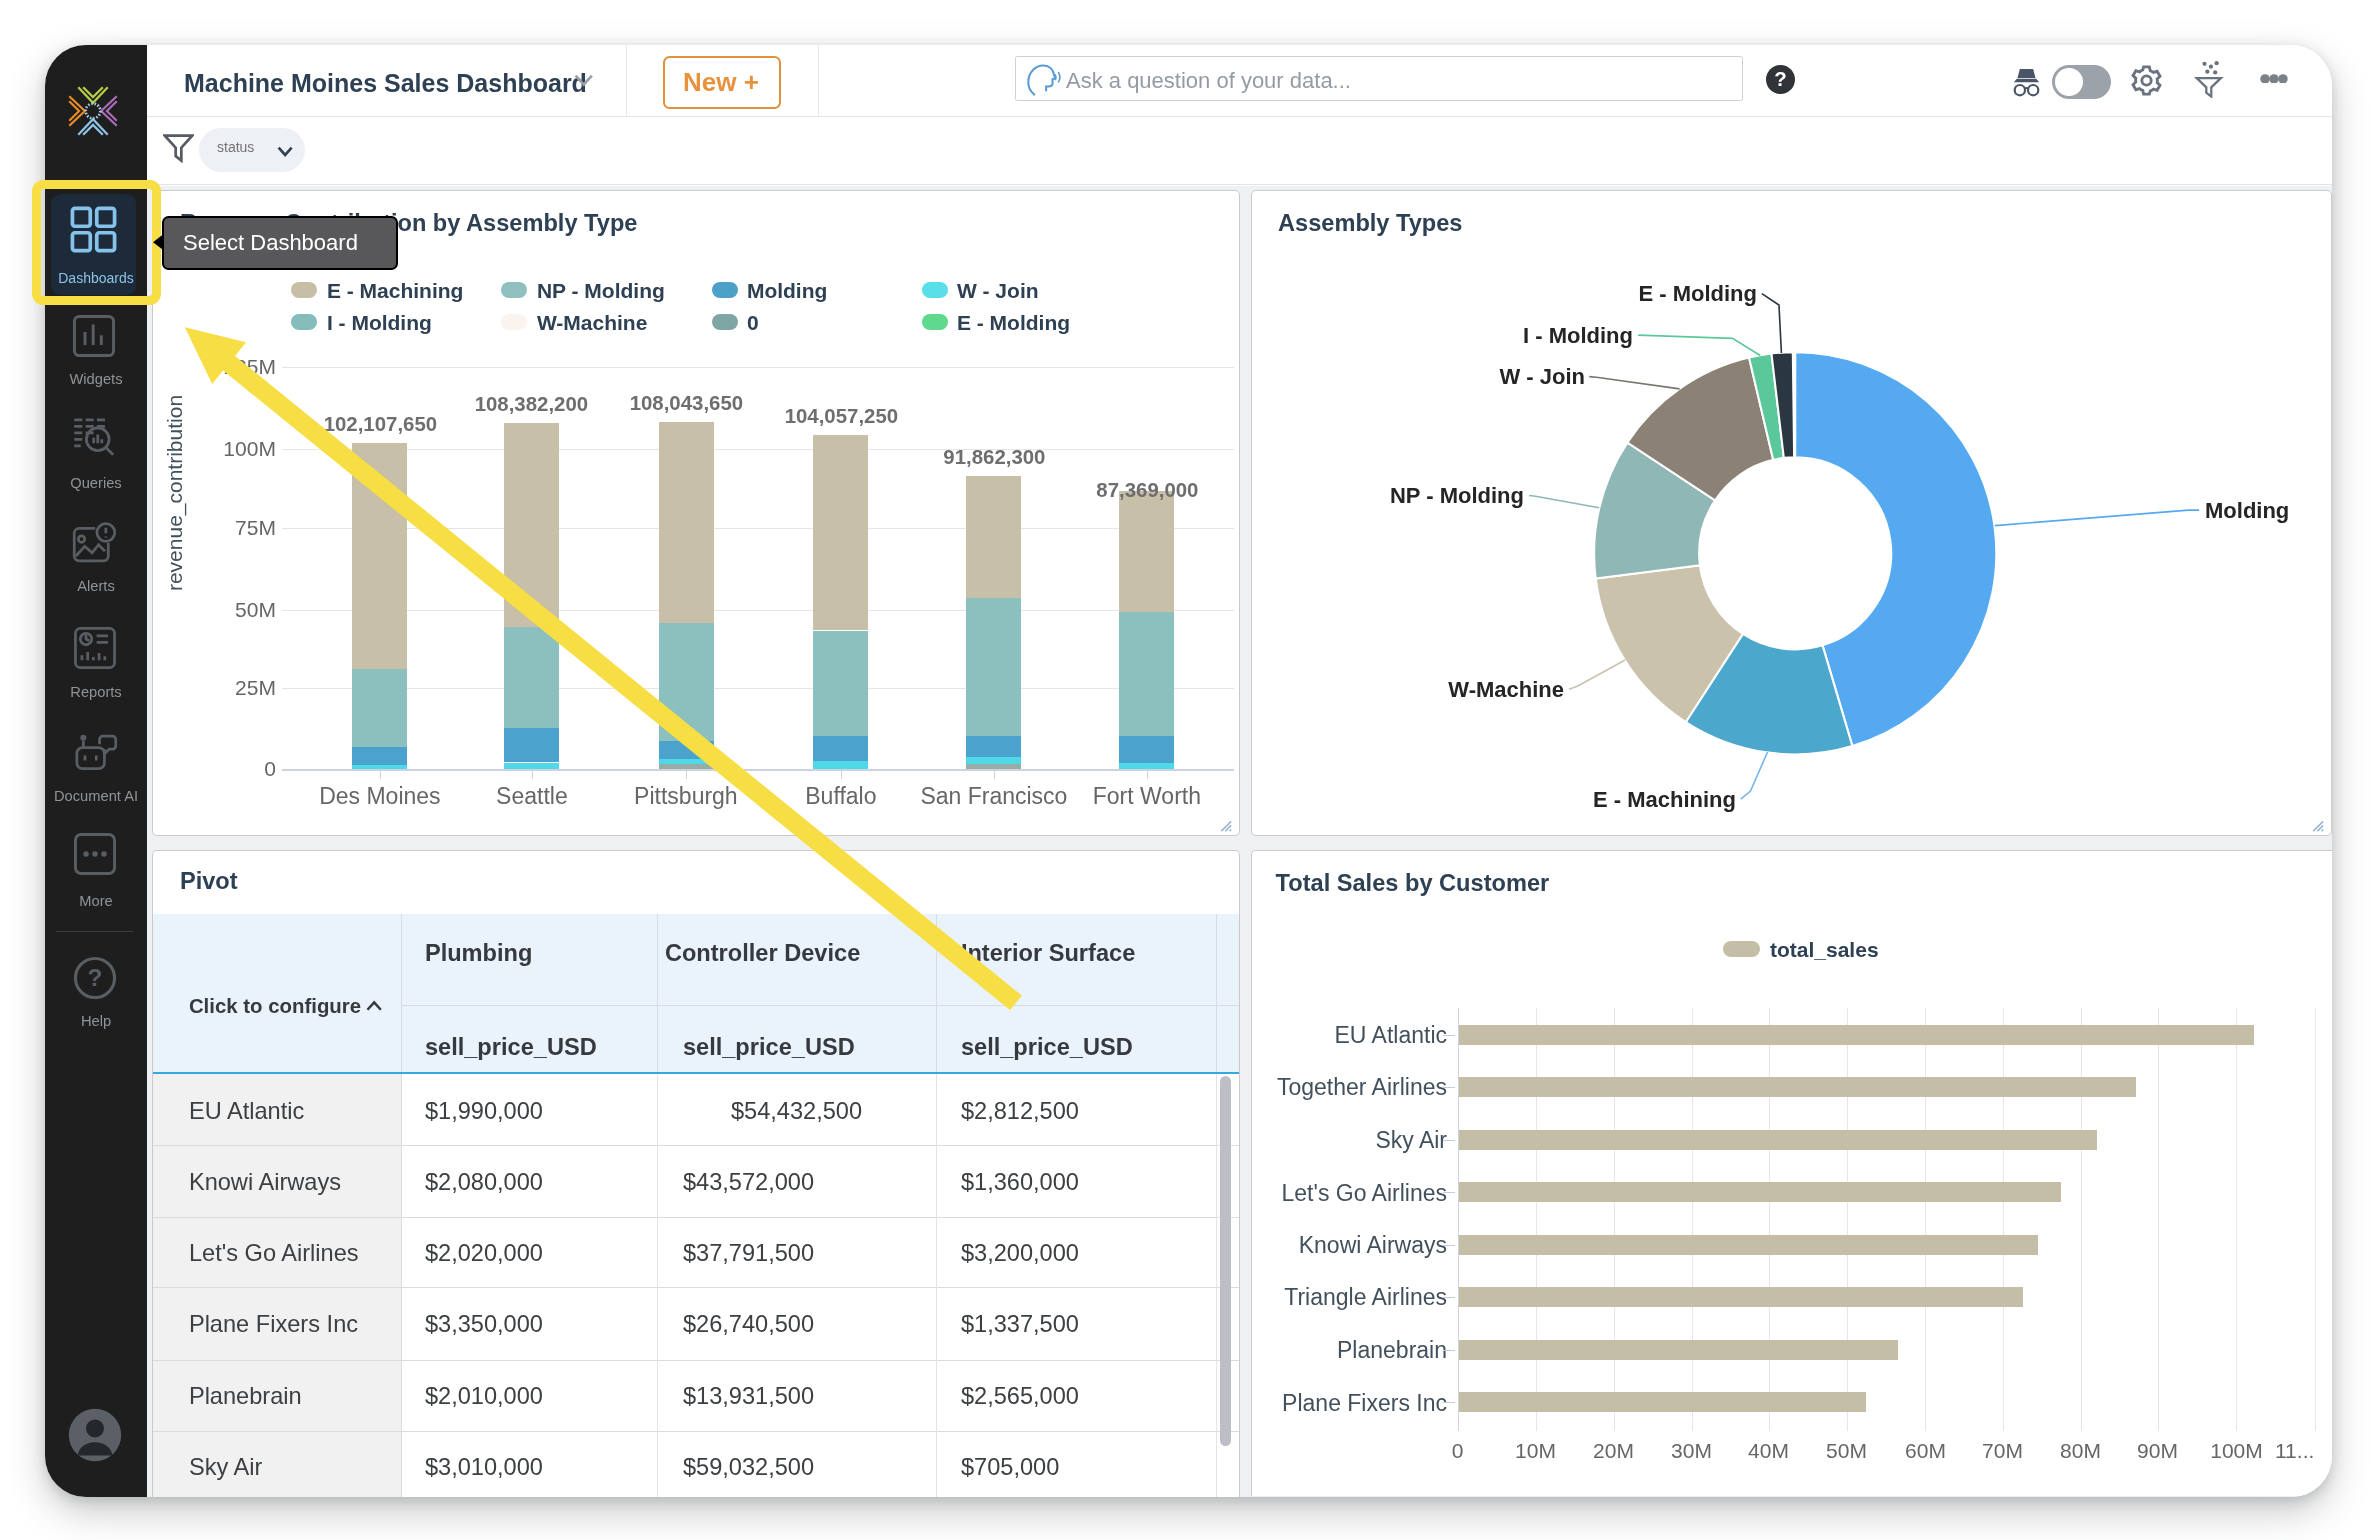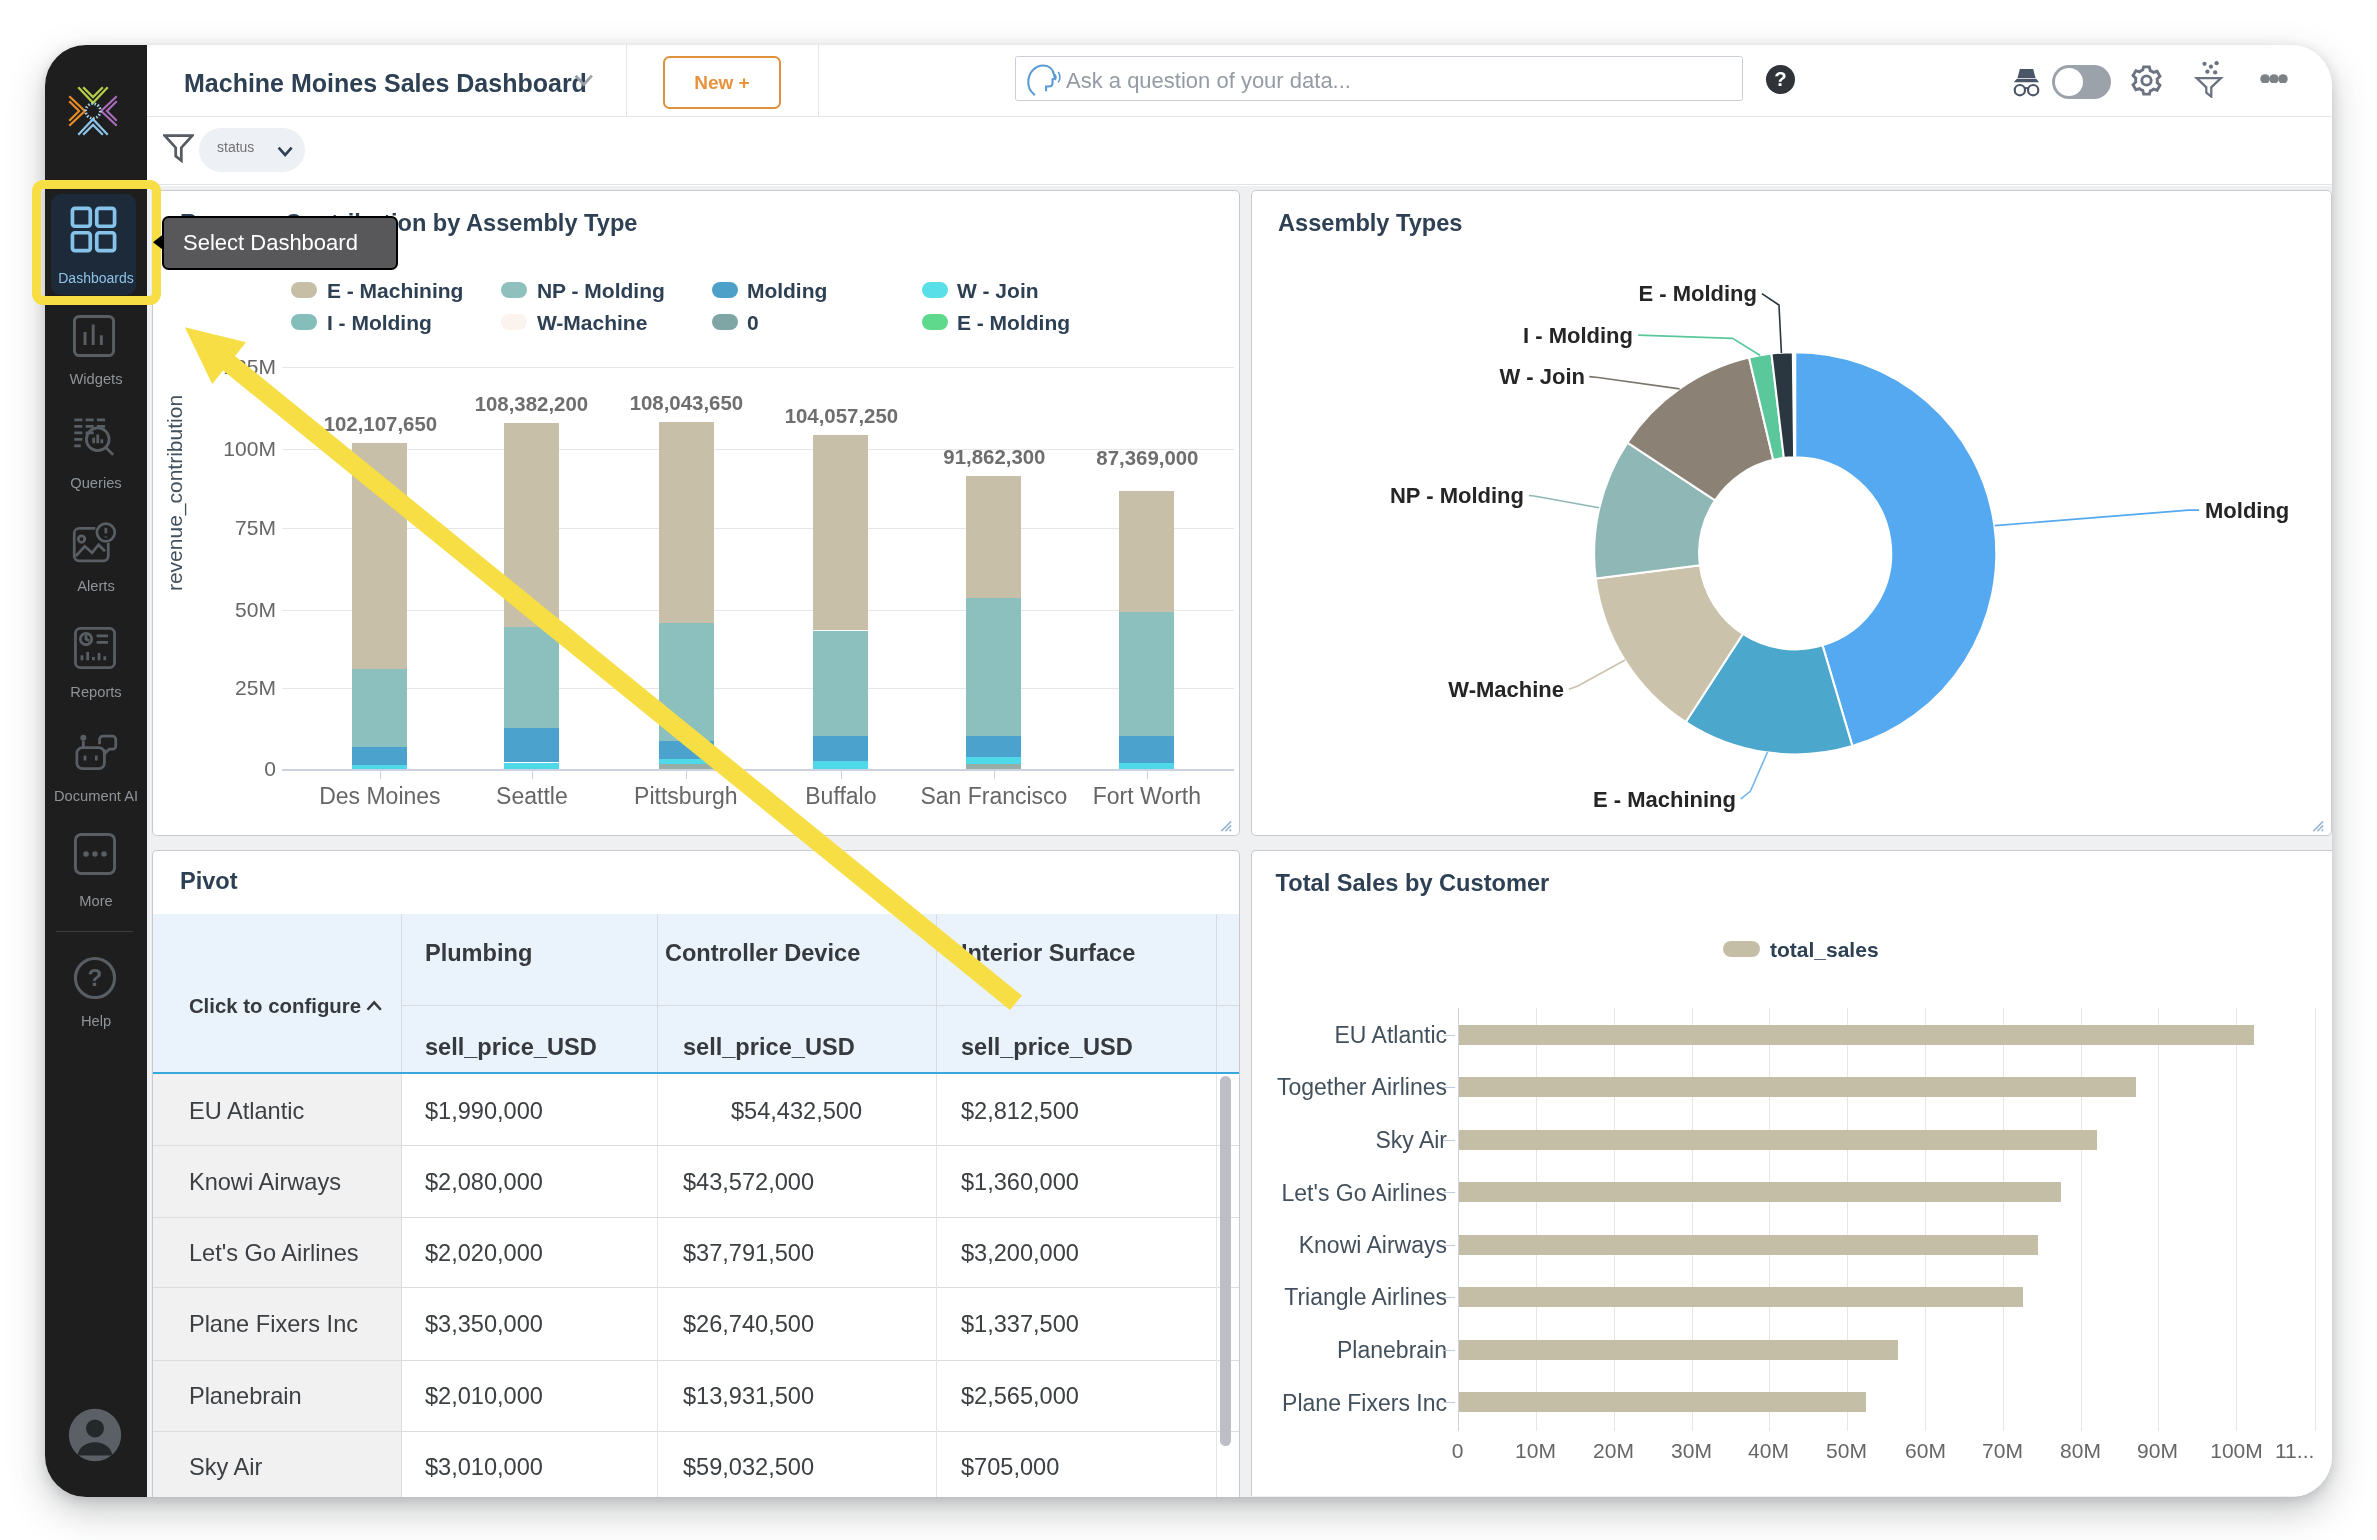--- a/index.html
+++ b/index.html
@@ -132,21 +132,21 @@
         <circle cx="33" cy="25" r="11" fill="#24282b"></circle>
         <path d="M12 58 a21 16 0 0 1 42 0 z" fill="#24282b"></path>
       </svg>
     </div>
     <div class="topbar" id="topbar">
       <div class="abs" style="left:37px; top:23.6px; font-size:25px; font-weight:bold; color:#2e4053;">Machine Moines Sales Dashboard</div>
       <svg class="abs" style="left:427px; top:29px;" width="19.5" height="13" viewBox="0 0 24 16" fill="none">
           <path d="M2 2 L12 13 L22 2" stroke="#9aa0a6" stroke-width="3.4"></path>
         </svg>
       <div class="abs" style="left:479px; top:0; width:0.8px; height:72px; background:#e5e6e8;"></div>
-      <div class="abs" style="left:516px; top:11.4px; width:118px; height:53px; border:2px solid #e0913c; border-radius:6.5px; text-align:center; line-height:49px; font-size:19px; font-weight:bold; color:#e8923e;">New +</div>
+      <div class="abs" style="left:516px; top:11.4px; width:118px; height:53px; border:2px solid #e0913c; border-radius:6.5px; line-height:49px; font-size:26px; font-weight:bold; color:#e8923e;padding-left:18px;">New +</div>
       <div class="abs" style="left:671px; top:0; width:0.8px; height:72px; background:#e5e6e8;"></div>
       <div class="abs" style="left:868px; top:11.4px; width:728px; height:45px; border:1.6px solid #cbd0d6; border-radius:2.4px;"></div>
       <svg class="abs" style="left:879px; top:18px;" width="37" height="34" viewBox="0 0 46 42" fill="none">
         <g stroke="#5b9bd5" stroke-width="2.6" fill="none">
           <path d="M11 40 C 5 35 2 28 3 21 C 4 11 12 3 21 3 C 29 3 34 8 35 15 L 36 19 L 33 20 L 33 25 C 33 28 31 29 28 29 L 25 29 L 25 35"></path>
           <path d="M36 14 q2.5 3.5 0 7" stroke-width="2"></path>
           <path d="M40 11 q4.5 6.5 0 13" stroke-width="2"></path>
         </g>
       </svg>
       <div class="abs" style="left:919px; top:23px; font-size:22px; color:#959ba4;">Ask a question of your data...</div>
@@ -254,21 +254,21 @@
         <div class="seg" style="left:966px; top:300px; width:55px; height:121px; background:#c7bfa7;"></div>
         <div class="seg" style="left:966px; top:421px; width:55px; height:124px; background:#8bc0be;"></div>
         <div class="seg" style="left:966px; top:545px; width:55px; height:28px;  background:#4ba3cd;"></div>
         <div class="seg" style="left:966px; top:572px; width:55px; height:5.7px;   background:#4fd8e8;"></div>
 
         <div class="vlab" style="left:146px; top:222px; width:163px;">102,107,650</div>
         <div class="vlab" style="left:297px; top:202px; width:163px;">108,382,200</div>
         <div class="vlab" style="left:452px; top:201px; width:163px;">108,043,650</div>
         <div class="vlab" style="left:607px; top:214px; width:163px;">104,057,250</div>
         <div class="vlab" style="left:760px; top:255px; width:163px;">91,862,300</div>
-        <div class="vlab" style="left:913px; top:256px; width:163px;">87,369,000</div>
+        <div class="vlab" style="left:913px; top:288px; width:163px;">87,369,000</div>
 
         <div class="abs" style="left:129px; top:578px; width:952px; height:1.6px; background:#ccd2e2;"></div>
         <div class="abs" style="left:227px; top:580px; width:0.8px; height:8.1px; background:#ccd2e2;"></div>
         <div class="abs" style="left:379px; top:580px; width:0.8px; height:8.1px; background:#ccd2e2;"></div>
         <div class="abs" style="left:533px; top:580px; width:0.8px; height:8.1px; background:#ccd2e2;"></div>
         <div class="abs" style="left:688px; top:580px; width:0.8px; height:8.1px; background:#ccd2e2;"></div>
         <div class="abs" style="left:841px; top:580px; width:0.8px; height:8.1px; background:#ccd2e2;"></div>
         <div class="abs" style="left:994px; top:580px; width:0.8px; height:8.1px; background:#ccd2e2;"></div>
 
         <div class="xlab" style="left:121px; top:592px; width:212px;">Des Moines</div>

